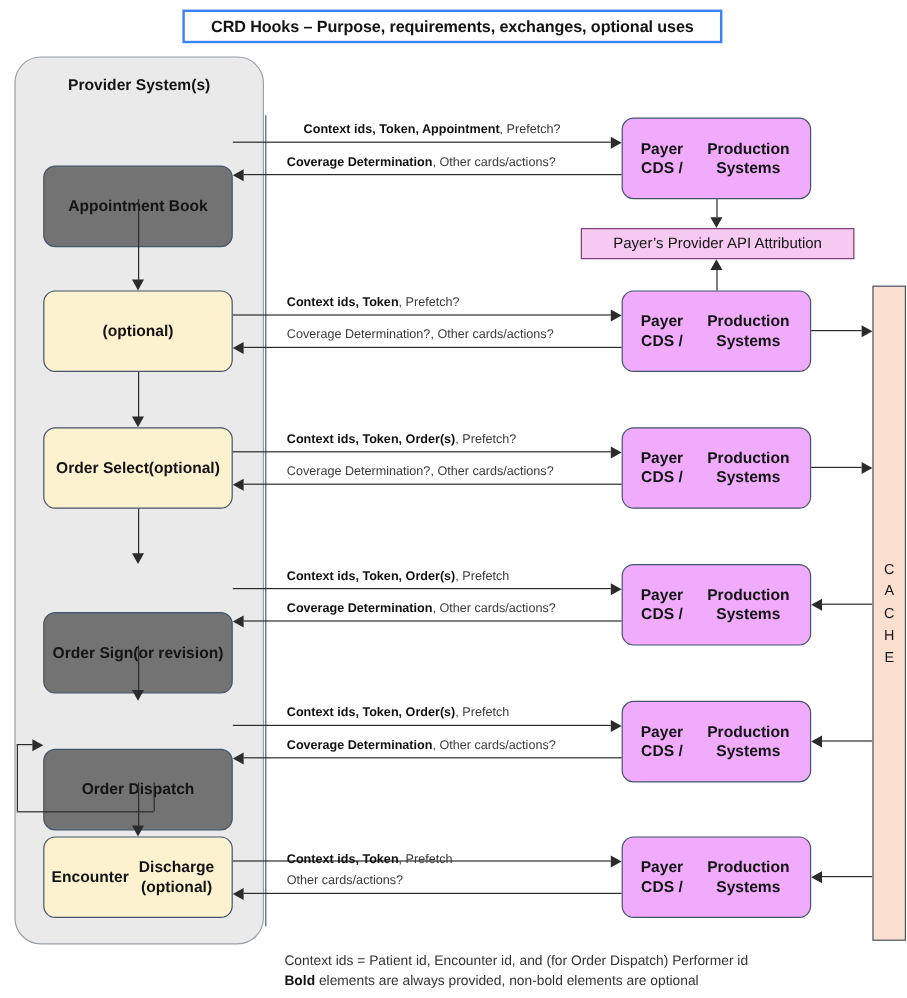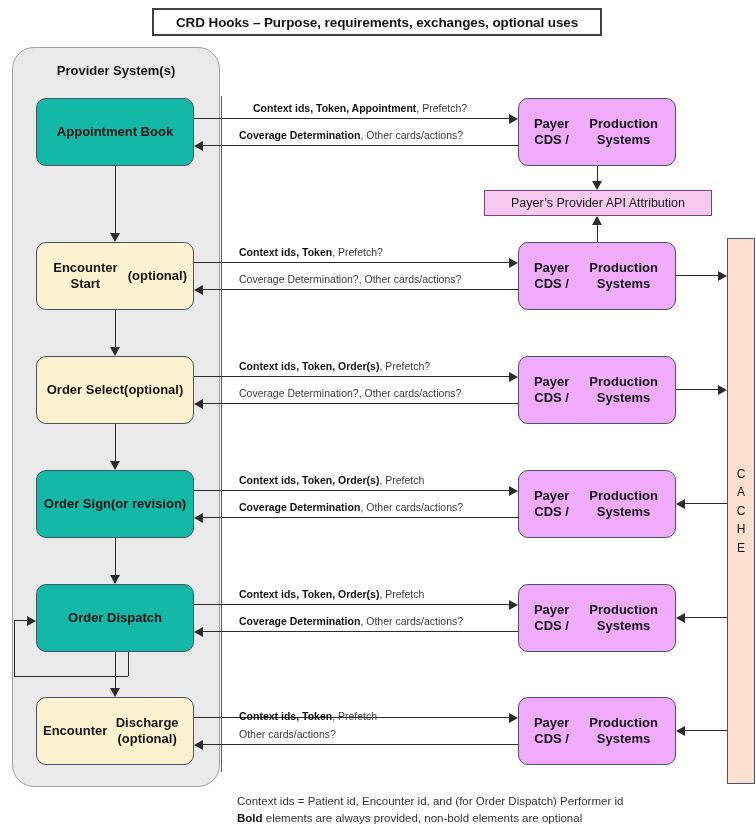--- a/index.html
+++ b/index.html
@@ -5,21 +5,21 @@
   html,body{margin:0;padding:0;background:#ffffff;}
   body{width:756px;height:832px;position:relative;
        font-family:"Liberation Sans","DejaVu Sans",sans-serif;
        color:#141414;overflow:hidden;}
 
   .abs{position:absolute;box-sizing:border-box;}
 
   
   #title-banner{
     left:152px;top:8px;width:450px;height:28px;
-    border:2px solid #404040;background:#ffffff;
+    border:2px solid #3b82f6;background:#ffffff;
     display:flex;align-items:center;justify-content:center;
     font-weight:bold;font-size:13.5px;letter-spacing:-0.1px;
   }
 
   
   #provider-container{
     left:12px;top:47px;width:208px;height:740px;
     background:#EAEAEA;border:1px solid #9aa0a6;
     border-radius:22px;
   }
@@ -29,21 +29,21 @@
     font-weight:bold;font-size:13px;
   }
 
   
   .node{
     border:1.4px solid #44546A;border-radius:10px;
     display:flex;align-items:center;justify-content:center;
     text-align:center;font-weight:bold;font-size:13px;line-height:1.2;
     padding:2px 6px;
   }
-  .green{background:#14b8a6;}
+  .green{background:#737373;margin-top:40px;}
   .yellow{background:#FDF2CF;}
   .blue {background:#f0abfc;}
 
   
   #attribution-box{
     left:484px;top:190px;width:228px;height:26px;
     background:#F6C9F0;border:1px solid #7F3F7A;
     display:flex;align-items:center;justify-content:center;
     font-size:12.5px;font-weight:normal;color:#141414;
   }
@@ -92,21 +92,20 @@
 <div class="abs" id="title-banner">CRD Hooks – Purpose, requirements, exchanges, optional uses</div>
 
 <div class="abs" id="provider-container"></div>
 <div class="abs" id="provider-title">Provider System(s)</div>
 
 <div id="diagram-layer">
     <div class="abs node green" style="left: 36px; top: 98px; width: 158px; height: 68px;">
       <span>Appointment Book</span>
     </div>
     <div class="abs node yellow" style="left: 36px; top: 242px; width: 158px; height: 68px;">
-      <span>Encounter Start</span>
       <br>
       <span>(optional)</span>
     </div>
     <div class="abs node yellow" style="left: 36px; top: 356px; width: 158px; height: 68px;">
       <span>Order Select</span>
       <br>
       <span>(optional)</span>
     </div>
     <div class="abs node green" style="left: 36px; top: 470px; width: 158px; height: 68px;">
       <span>Order Sign</span>

